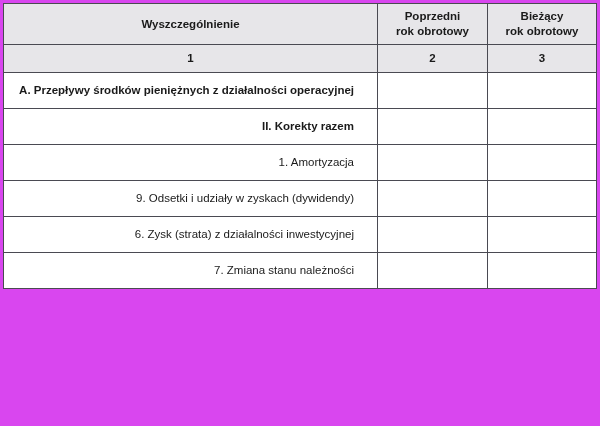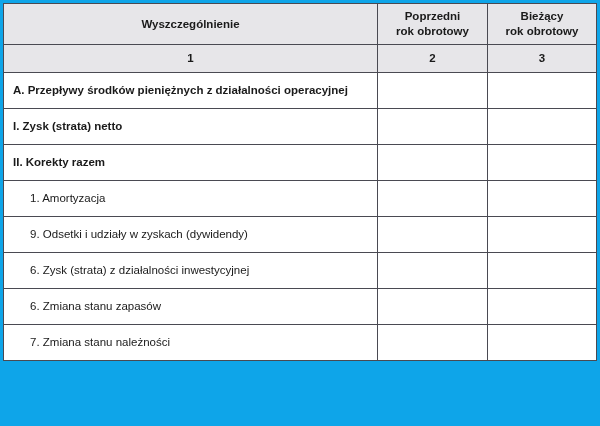--- a/index.html
+++ b/index.html
@@ -14,21 +14,21 @@
   body {
     font-family: "Liberation Sans", sans-serif;
     color: #1a1a1a;
     -webkit-font-smoothing: antialiased;
   }
 
   #page {
     position: relative;
     width: 600px;
     height: 426px;
-    background: #0ea5e9;
+    background: #d946ef;
     box-sizing: border-box;
     padding: 3px 4px 3px 3px;
   }
 
   table.cf-table {
     width: 593px;
     border-collapse: collapse;
     table-layout: fixed;
     border: 1.5px solid #4a4a52;
     background: #ffffff;
@@ -62,21 +62,21 @@
     font-weight: bold;
     font-size: 11.5px;
     height: 25px;
     padding: 1px 4px;
   }
   .hdr-line { display: block; }
 
   
   tbody td.desc {
     padding: 5px 23px 5px 9px;
-    text-align: left;
+    text-align: right;
   }
   tbody td.val {
     background: #ffffff;
   }
   tbody tr.lvl-a  td.desc { font-weight: bold; padding-left: 9px; }
   tbody tr.lvl-r  td.desc { font-weight: bold; padding-left: 9px; }
   tbody tr.lvl-n  td.desc { font-weight: normal; padding-left: 26px; margin-top: 44px; }
 
   tbody tr.h-std td { height: 25px; }
 </style>
@@ -111,50 +111,40 @@
       </tr>
     </thead>
 
     <tbody id="tbody">
         <tr class="lvl-a h-std">
           <td class="desc">A. Przepływy środków pieniężnych z działalności operacyjnej</td>
           <td class="val"></td>
           <td class="val"></td>
         </tr>
         <tr class="lvl-r h-std">
-          <td class="desc">I.  Zysk (strata) netto</td>
-          <td class="val"></td>
-          <td class="val"></td>
-        </tr>
-        <tr class="lvl-r h-std">
           <td class="desc">II. Korekty razem</td>
           <td class="val"></td>
           <td class="val"></td>
         </tr>
         <tr class="lvl-n h-std">
           <td class="desc">1.  Amortyzacja</td>
           <td class="val"></td>
           <td class="val"></td>
         </tr>
         <tr class="lvl-n h-std">
           <td class="desc">9. Odsetki i udziały w zyskach (dywidendy)</td>
           <td class="val"></td>
           <td class="val"></td>
         </tr>
         <tr class="lvl-n h-std">
           <td class="desc">6. Zysk (strata) z działalności inwestycyjnej</td>
           <td class="val"></td>
           <td class="val"></td>
         </tr>
         <tr class="lvl-n h-std">
-          <td class="desc">6. Zmiana stanu zapasów</td>
-          <td class="val"></td>
-          <td class="val"></td>
-        </tr>
-        <tr class="lvl-n h-std">
           <td class="desc">7. Zmiana stanu należności</td>
           <td class="val"></td>
           <td class="val"></td>
         </tr>
       </tbody>
   </table>
 
 </div>
 
 </body></html>

